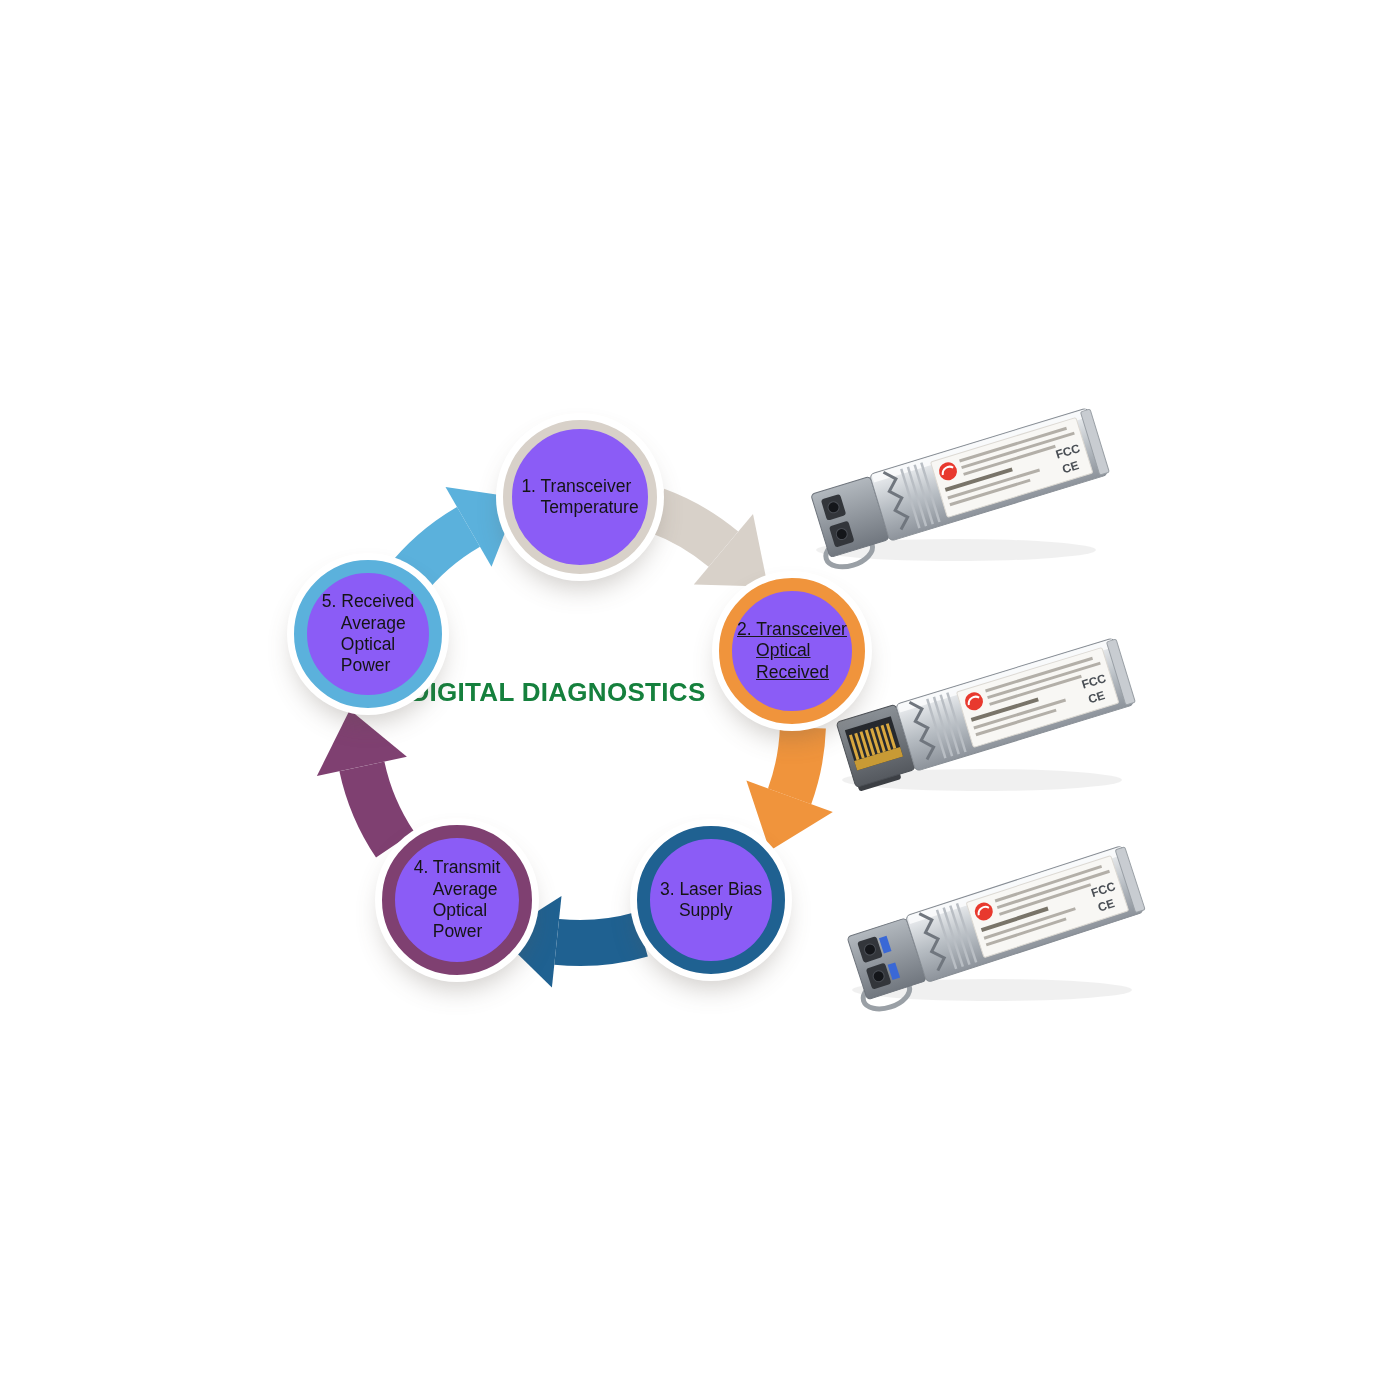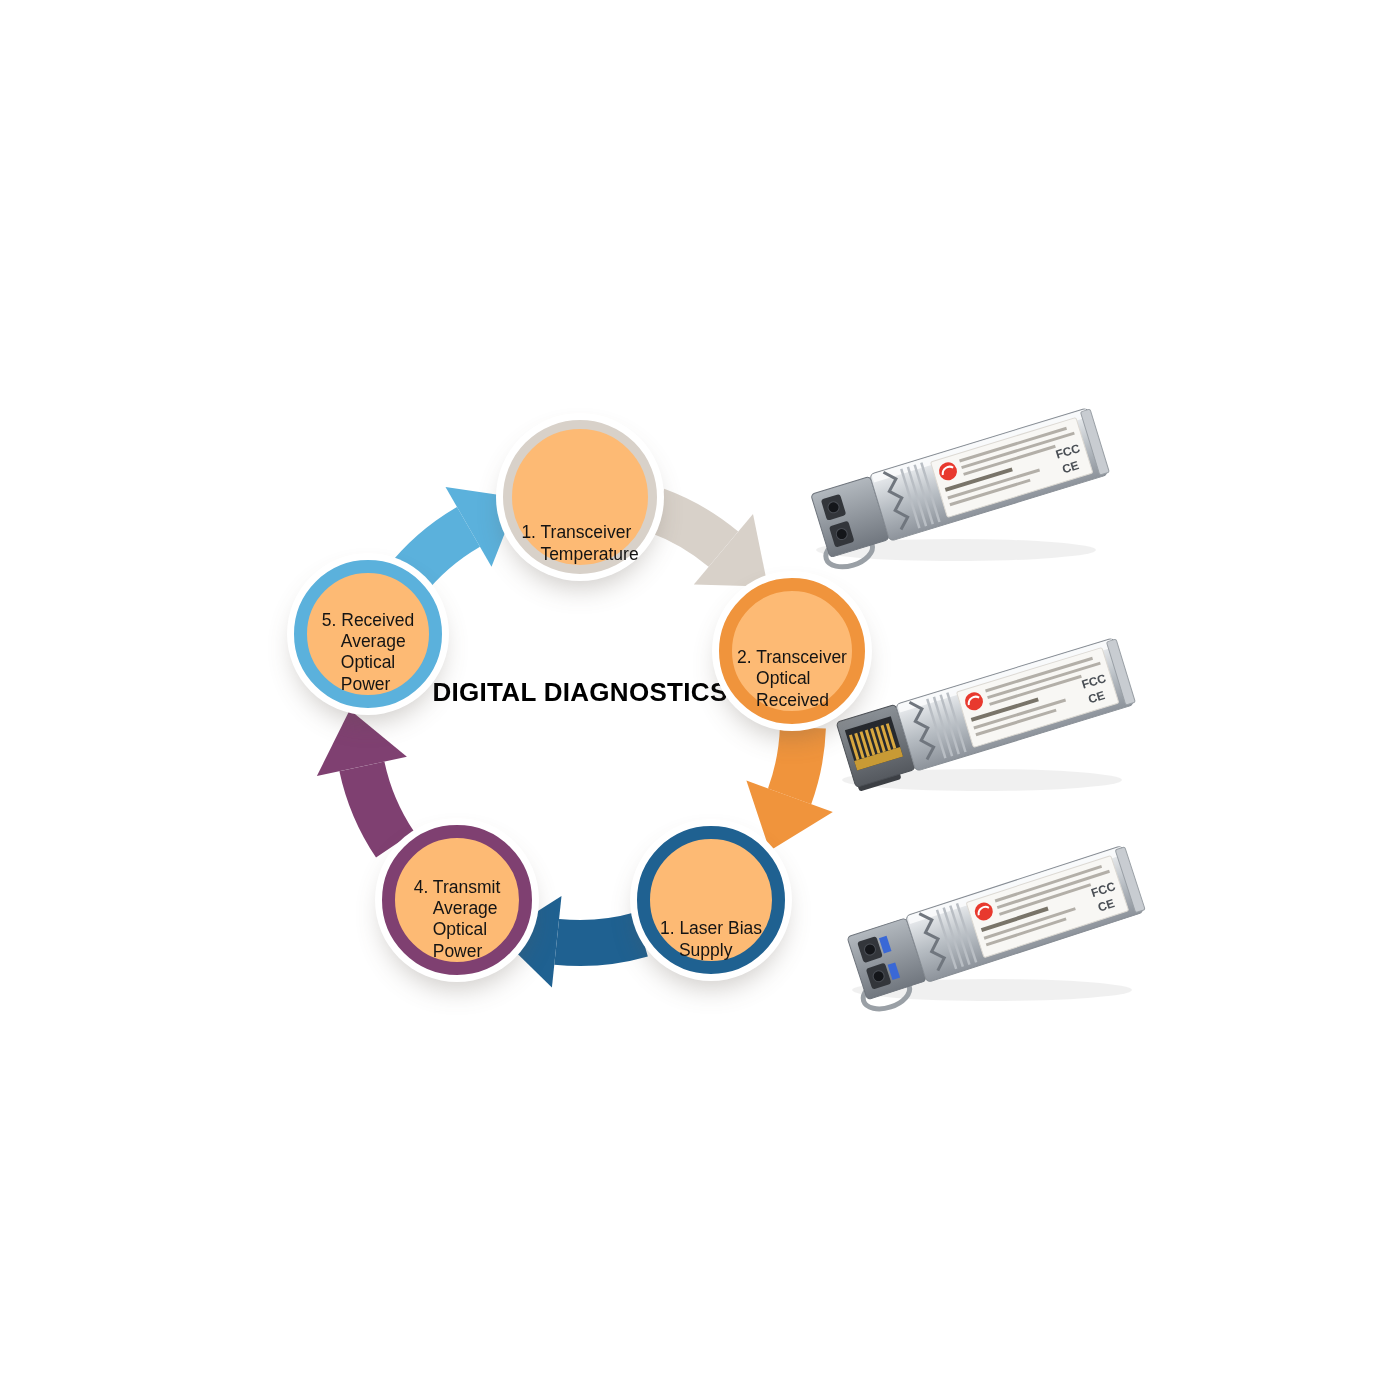--- a/index.html
+++ b/index.html
@@ -5,37 +5,37 @@
   * { margin:0; padding:0; box-sizing:border-box; }
   html,body { background:#fff; }
   .canvas {
     position:relative; width:1400px; height:1400px; background:#ffffff;
     overflow:hidden; font-family:"Liberation Sans", sans-serif; color:#1a1a1a;
   }
   .cycle-arrows { position:absolute; left:0; top:0; z-index:1; }
   .cycle-arrows path { fill:none; stroke-width:46; }
 
   .node {
-    position:absolute; z-index:3; background:#fdba74; border-radius:50%;
-    border:13px solid #ccc; display:flex; align-items:flex-end; justify-content:center;
+    position:absolute; z-index:3; background:#8b5cf6; border-radius:50%;
+    border:13px solid #ccc; display:flex; align-items:center; justify-content:center;
     box-shadow: 0 0 0 7px #ffffff, 0 14px 26px rgba(95,85,75,.30);
   }
   .node-1 { left:503px; top:420px; width:154px; height:154px; border-width:9px; }
   .node-2 { left:719px; top:578px; width:146px; height:146px; }
   .node-3 { left:637px; top:826px; width:148px; height:148px; }
   .node-4 { left:382px; top:825px; width:150px; height:150px; }
   .node-5 { left:294px; top:560px; width:148px; height:148px; }
 
   .node-text { font-size:17.5px; line-height:1.22; text-align:left; font-weight:normal; color:#141414; }
   .node-text .cont { padding-left:19px; }
 
   .center-title {
-    position:absolute; z-index:2; left:390px; top:676px; width:380px;
+    position:absolute; z-index:2; left:368px; top:676px; width:380px;
     text-align:center; font-weight:bold; font-size:26px; line-height:1.3;
-    letter-spacing:.3px; color:#000000;
+    letter-spacing:.3px; color:#15803d;
   }
 
   .module { position:absolute; z-index:1; }
   .module svg text { font-family:"Liberation Sans", sans-serif; font-weight:bold; }
 </style>
 </head>
 <body>
 
 <div class="canvas">
 
@@ -66,31 +66,31 @@
     <div>DIGITAL DIAGNOSTICS</div>
   </div>
 
   <div class="node node-1" style="border-color: rgb(216, 209, 201);">
     <div class="node-text">
       <div>1. Transceiver</div>
       <div class="cont">Temperature</div>
     </div>
   </div>
 
-  <div class="node node-2" style="border-color: rgb(240, 148, 60);">
+  <div class="node node-2" style="border-color: rgb(240, 148, 60); text-decoration: underline;">
     <div class="node-text">
       <div>2. Transceiver</div>
       <div class="cont">Optical</div>
       <div class="cont">Received</div>
     </div>
   </div>
 
   <div class="node node-3" style="border-color: rgb(31, 97, 145);">
     <div class="node-text">
-      <div>1. Laser Bias</div>
+      <div>3. Laser Bias</div>
       <div class="cont">Supply</div>
     </div>
   </div>
 
   <div class="node node-4" style="border-color: rgb(127, 64, 113);">
     <div class="node-text">
       <div>4. Transmit</div>
       <div class="cont">Average</div>
       <div class="cont">Optical</div>
       <div class="cont">Power</div>

